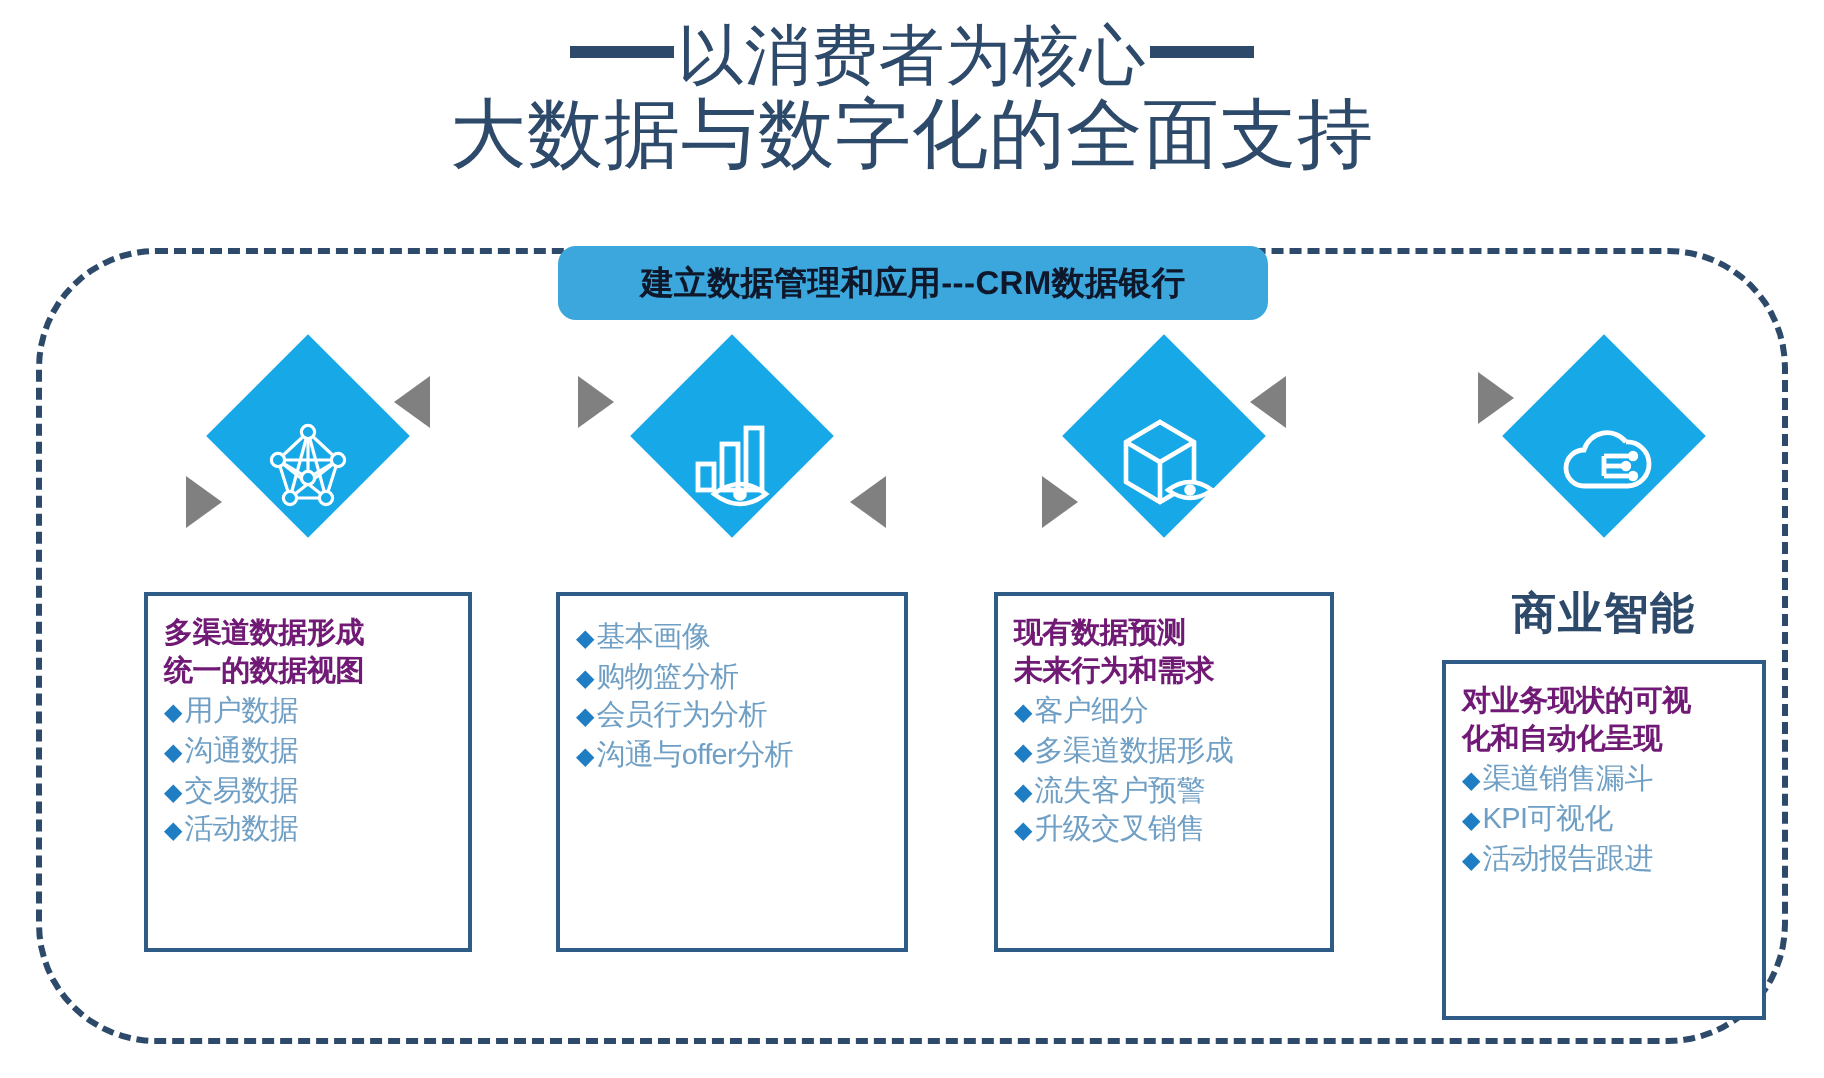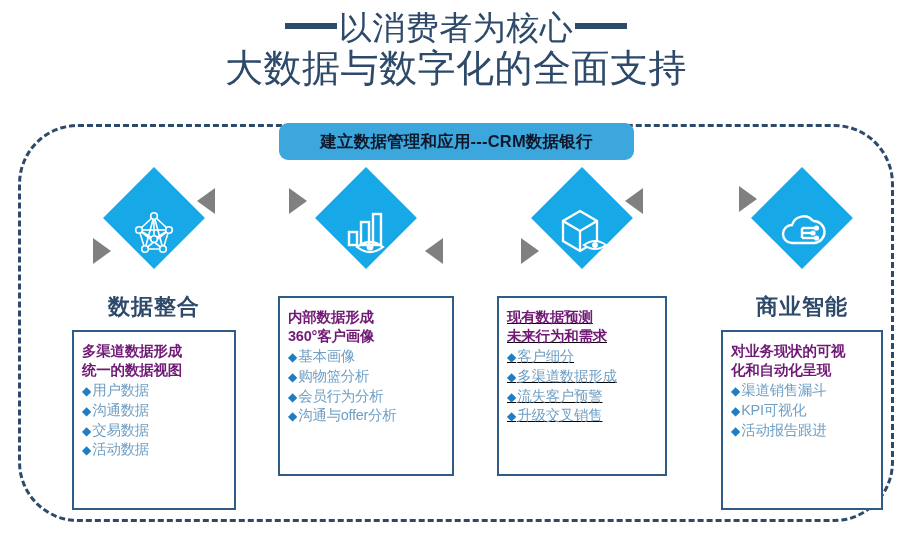--- a/index.html
+++ b/index.html
@@ -128,21 +128,21 @@
     margin-top: 8px;
     width: 164px;
     min-height: 180px;
     background: #ffffff;
     border: 2.5px solid #2e5c86;
     padding: 10px 6px 8px 8px;
     text-align: left;
   }
   .card-4 { width: 162px; }
   .card-2 { width: 176px; }
-  .card-3 { width: 170px; text-decoration: underline; }
+  .card-3 { width: 170px; }
   .card-head {
     font-size: 14.5px;
     font-weight: bold;
     color: #701a75;
     line-height: 1.28;
     letter-spacing: -0.2px;
     white-space: pre-line;
   }
   .bullets { margin-top: 2px; }
   .bullet {
@@ -199,21 +199,20 @@
           <g fill="#17a8e8" stroke="#ffffff" stroke-width="1.6" transform="translate(51,51)">
             <circle cx="0" cy="-17" r="3.3"></circle>
             <circle cx="15" cy="-3" r="3.3"></circle>
             <circle cx="-15" cy="-3" r="3.3"></circle>
             <circle cx="9" cy="16" r="3.3"></circle>
             <circle cx="-9" cy="16" r="3.3"></circle>
             <circle cx="0" cy="6" r="3.3"></circle>
           </g>
         </svg>
       </div>
-      <div class="col-title">数据整合</div>
       <div class="card">
         <div class="card-head">多渠道数据形成
 统一的数据视图</div>
         <div class="bullets">
           <div class="bullet">
               <span class="bullet-marker">◆</span>
               <span class="bullet-text">用户数据</span>
             </div>
           <div class="bullet">
               <span class="bullet-marker">◆</span>
@@ -242,22 +241,20 @@
             <rect x="-5" y="-11" width="8" height="23"></rect>
             <rect x="7" y="-19" width="8" height="31"></rect>
           </g>
           <g transform="translate(55,65)" stroke="#ffffff" stroke-width="2.2" fill="none">
             <path d="M -13 0 Q 0 -10 13 0 Q 0 10 -13 0 Z"></path>
             <circle cx="0" cy="0" r="3.4" fill="#ffffff" stroke="none"></circle>
           </g>
         </svg>
       </div>
       <div class="card card-2">
-        <div class="card-head">内部数据形成
-360°客户画像</div>
         <div class="bullets">
           <div class="bullet">
               <span class="bullet-marker">◆</span>
               <span class="bullet-text">基本画像</span>
             </div>
           <div class="bullet">
               <span class="bullet-marker">◆</span>
               <span class="bullet-text"> 购物篮分析</span>
             </div>
           <div class="bullet">

